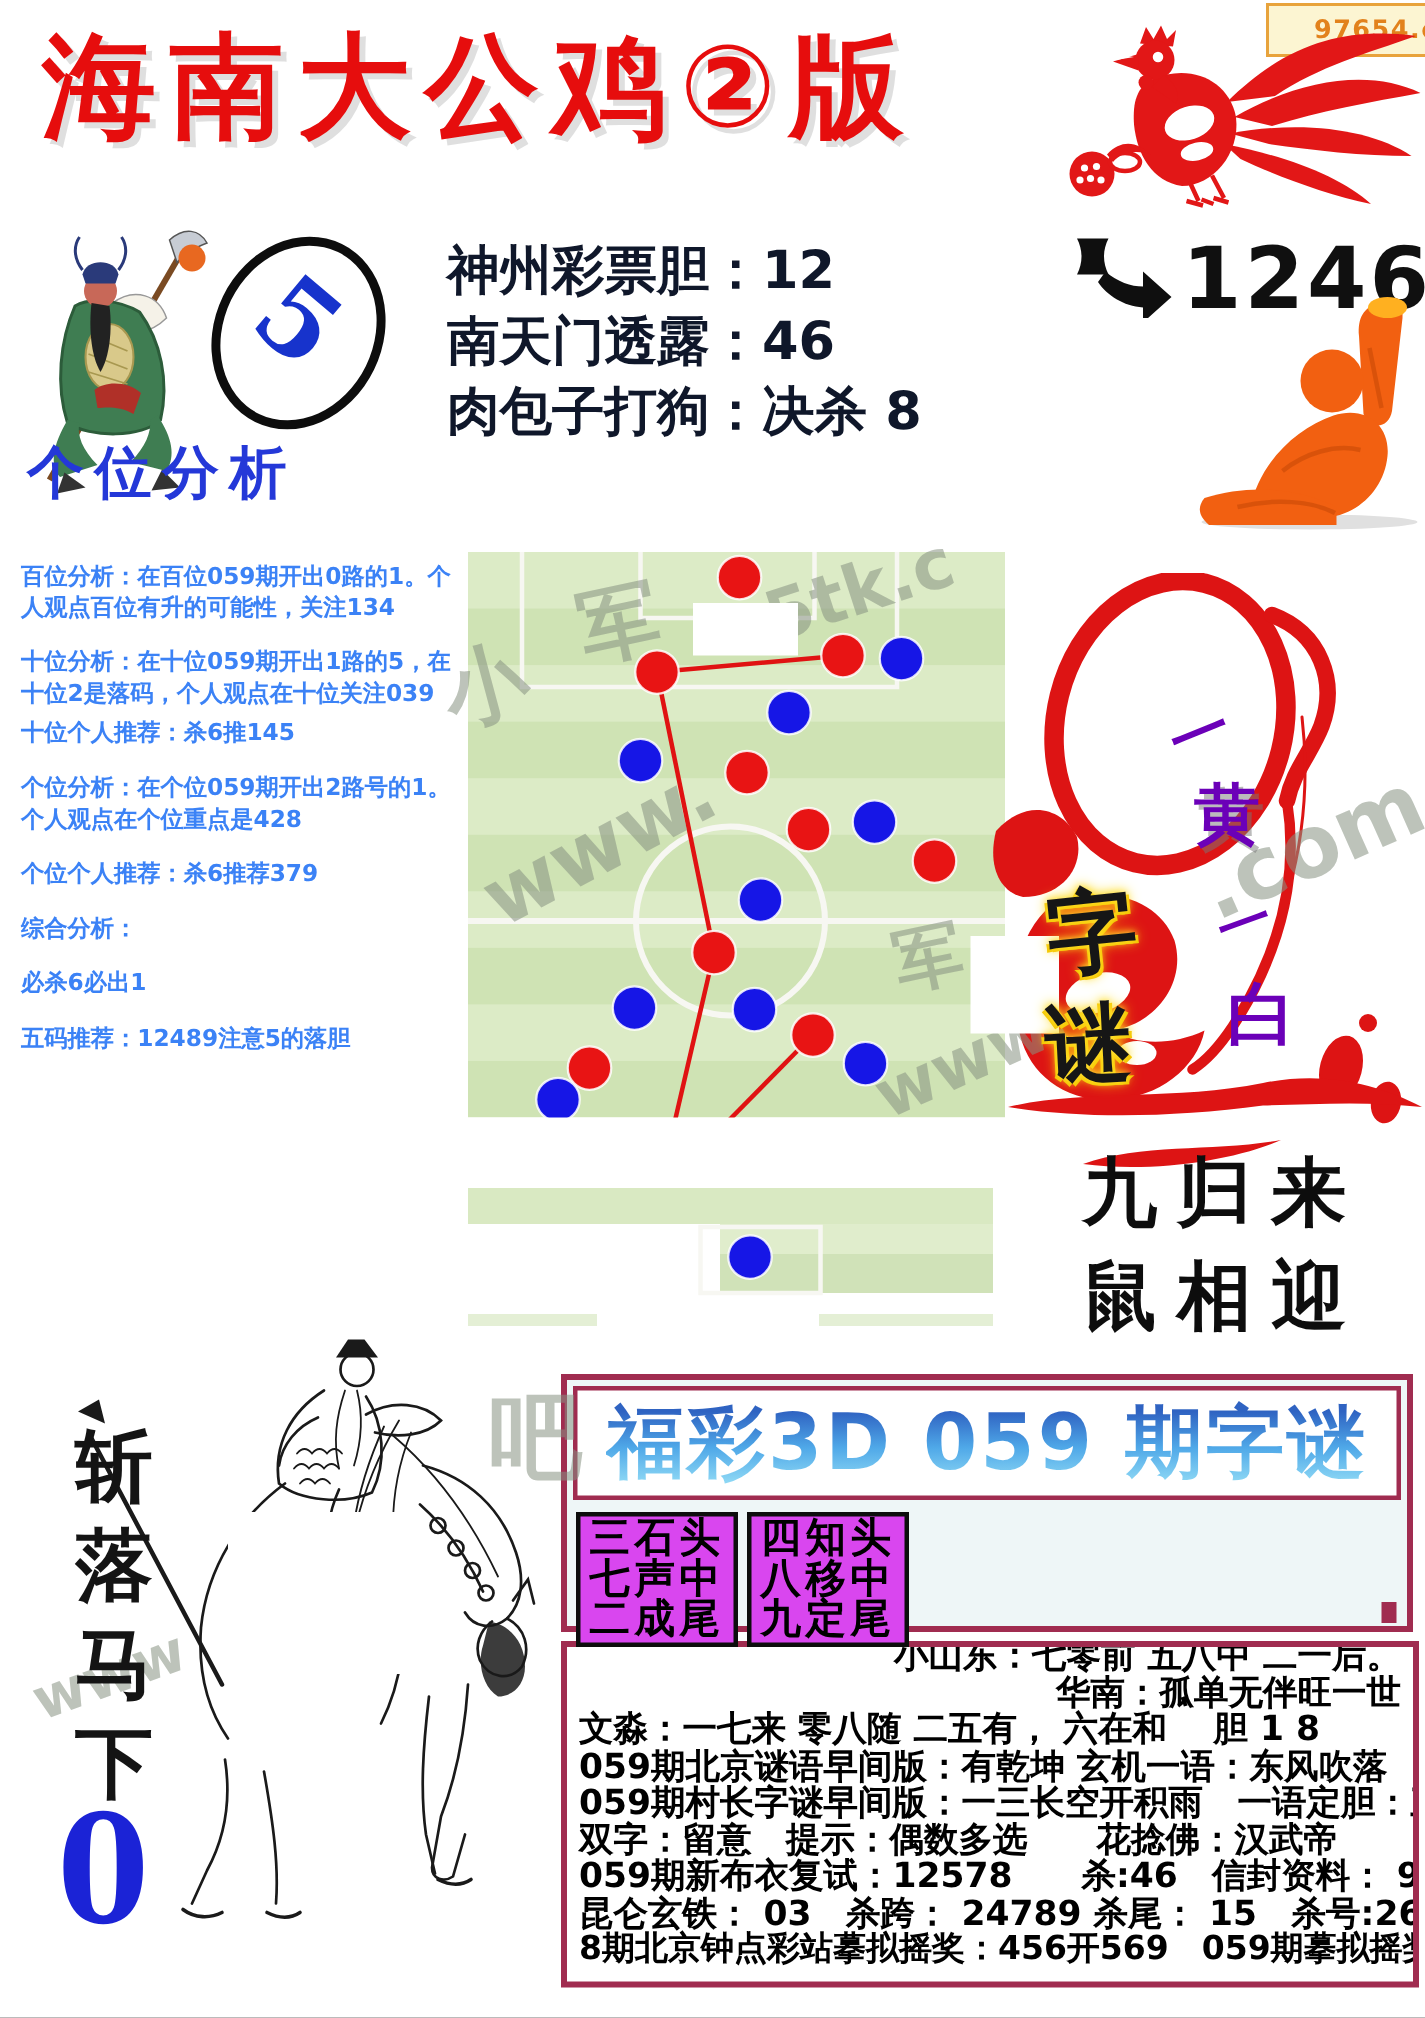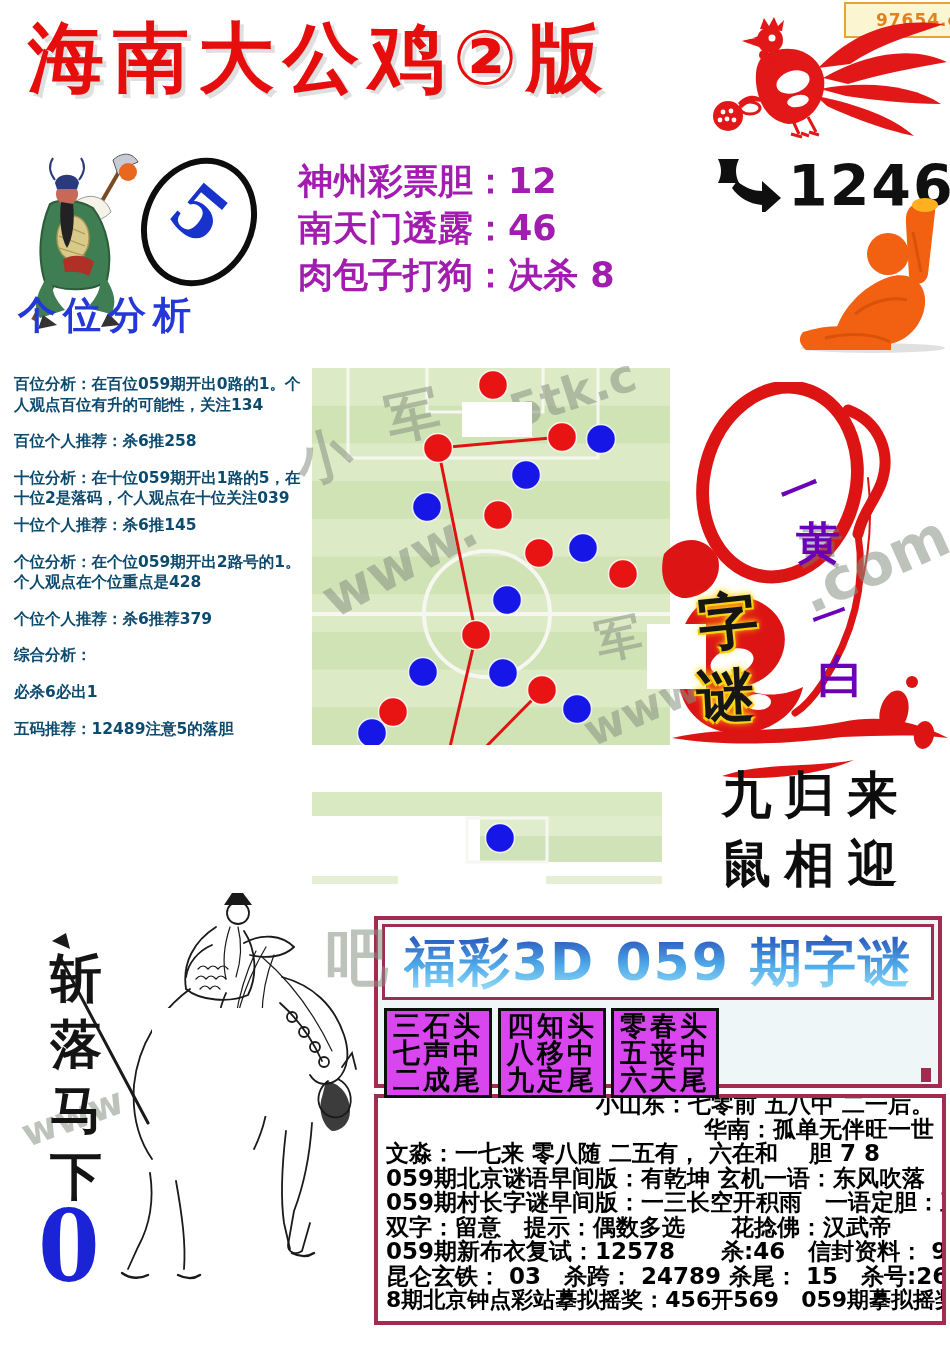--- a/index.html
+++ b/index.html
@@ -6,32 +6,32 @@
   #page{position:relative;width:950px;height:1345px;background:#ffffff;overflow:hidden;
         font-family:"DejaVu Sans","Liberation Sans",sans-serif;}
   .abs{position:absolute;}
   
   #badge{left:800px;top:2px;width:144px;height:32px;background:#fcf5d2;border:2px solid #e8a33c;
          color:#e2821c;font:700 17px/32px "DejaVu Sans",sans-serif;text-align:right;letter-spacing:1px;margin-left:44px;}
   #title{left:28px;top:20px;font:900 76px/1 "DejaVu Sans",sans-serif;color:#e60d0d;letter-spacing:9px;
          text-shadow:4px 4px 0 rgba(150,150,150,0.30);white-space:nowrap;}
   
   #tips{left:298px;top:158px;}
-  .tip-row{font:800 35px/47px "DejaVu Sans",sans-serif;color:#a21caf;white-space:nowrap;}
+  .tip-row{font:800 35px/47px "DejaVu Sans",sans-serif;color:#0f172a;white-space:nowrap;}
   .tip-val{font-weight:800;}
   #arrow-group{left:708px;top:156px;display:flex;align-items:flex-start;}
   #arrow-num{font:800 57px/60px "DejaVu Sans",sans-serif;color:#101010;margin-left:6px;letter-spacing:2px;}
   
   #ellipse5{left:143px;top:156px;width:100px;height:120px;border:6px solid #0d0d0d;border-radius:50%;
             transform:rotate(26deg);}
   #ellipse5 span{position:absolute;left:22px;top:18px;font:900 70px/1 "DejaVu Serif",serif;color:#1733cc;
             transform:rotate(14deg);display:block;}
   #gg-caption{left:18px;top:296px;font:800 38px/1 "DejaVu Sans",sans-serif;color:#2438d8;letter-spacing:7px;white-space:nowrap;}
   
-  #analysis{left:14px;top:374px;width:300px;color:#0c4a6e;}
+  #analysis{left:14px;top:374px;width:300px;color:#3b82f6;}
   #analysis p{margin:0 0 16px;font:700 15.5px/1.33 "DejaVu Sans",sans-serif;}
   #analysis p.tight{margin-bottom:6px;}
   
   .wm{color:rgba(135,145,130,0.55);font-weight:700;pointer-events:none;white-space:nowrap;z-index:6;}
   
   .patch{background:#ffffff;z-index:7;}
   
   .purple-ch{color:#6b00b8;font-weight:900;z-index:8;}
   .zimi-ch{color:#161616;font-weight:900;z-index:9;
            text-shadow:0 0 5px #ffe03a,0 0 9px #ffd700,2px 2px 0 #f2c300,-2px 2px 0 #f2c300;}
@@ -151,21 +151,20 @@
     <path d="M46,60 C44,78 46,96 52,106 C58,96 60,78 58,62 Z" fill="#222"></path>
   </svg>
 
   <div id="ellipse5" class="abs">
     <span>5</span>
   </div>
   <div id="gg-caption" class="abs">个位分析</div>
 
   <div id="analysis" class="abs">
       <p>百位分析：在百位059期开出0路的1。个人观点百位有升的可能性，关注134</p>
-      <p>百位个人推荐：杀6推258</p>
       <p class="tight">十位分析：在十位059期开出1路的5，在十位2是落码，个人观点在十位关注039</p>
       <p>十位个人推荐：杀6推145</p>
       <p>个位分析：在个位059期开出2路号的1。个人观点在个位重点是428</p>
       <p>个位个人推荐：杀6推荐379</p>
       <p>综合分析：</p>
       <p>必杀6必出1</p>
       <p>五码推荐：12489注意5的落胆</p>
     </div>
 
   <svg id="field-art" style="left:312px;top:368px;z-index:1;" width="358" height="518" viewBox="0 0 358 518">
@@ -298,32 +297,27 @@
     <div class="pz-box" id="pz0">
         <div>三石头</div>
         <div>七声中</div>
         <div>二成尾</div>
       </div>
     <div class="pz-box" id="pz1">
         <div>四知头</div>
         <div>八移中</div>
         <div>九定尾</div>
       </div>
-    <div class="pz-box" id="pz2">
-        <div>零春头</div>
-        <div>五丧中</div>
-        <div>六天尾</div>
-      </div>
     <div id="pz-tick"></div>
   </div>
 
   <div id="notes" class="abs">
       <div class="ctr cut">小山东：七零前 五八中 二一后。</div>
       <div class="ctr">华南：孤单无伴旺一世</div>
-      <div class="">文淼：一七来 零八随 二五有， 六在和　 胆 7 8</div>
+      <div class="">文淼：一七来 零八随 二五有， 六在和　 胆 1 8</div>
       <div class="">059期北京谜语早间版：有乾坤 玄机一语：东风吹落</div>
       <div class="">059期村长字谜早间版：一三长空开积雨　一语定胆：三头六臂</div>
       <div class="">双字：留意　提示：偶数多选　　花捻佛：汉武帝</div>
       <div class="">059期新布衣复试：12578　　杀:46　信封资料： 9</div>
       <div class="">昆仑玄铁： 03　杀跨： 24789 杀尾： 15　杀号:26</div>
       <div class="last">8期北京钟点彩站摹拟摇奖：456开569　059期摹拟摇奖：124</div>
     </div>
 
   <span class="abs wm" style="left:296px;top:420px;font-size:56px;transform:rotate(-15deg);">小</span>
   <span class="abs wm" style="left:386px;top:380px;font-size:54px;transform:rotate(-12deg);">军</span>

